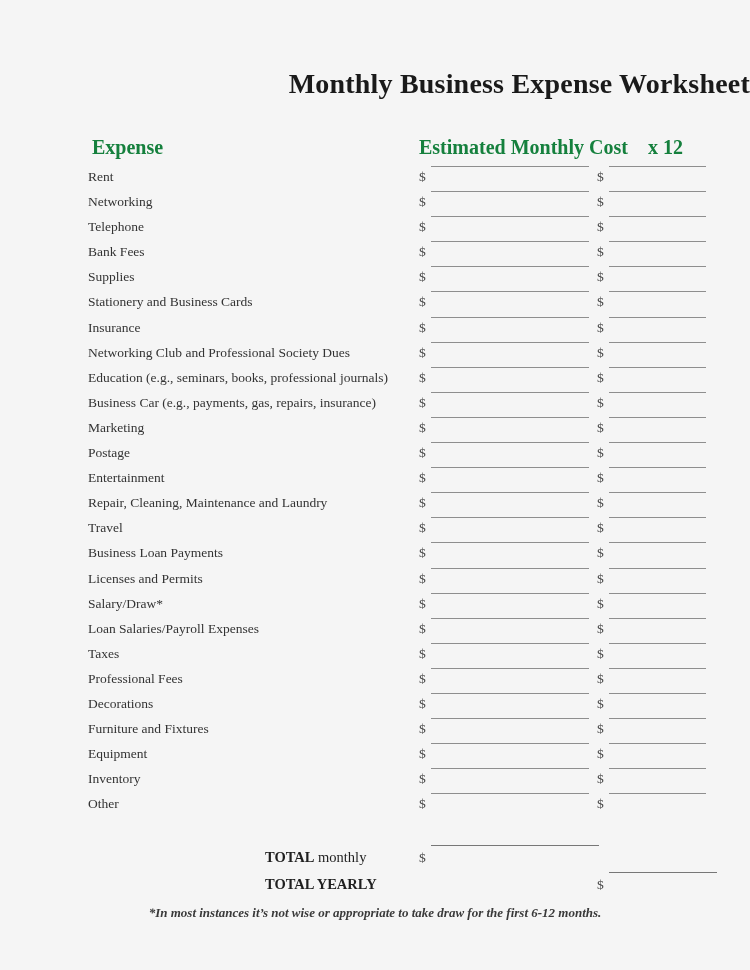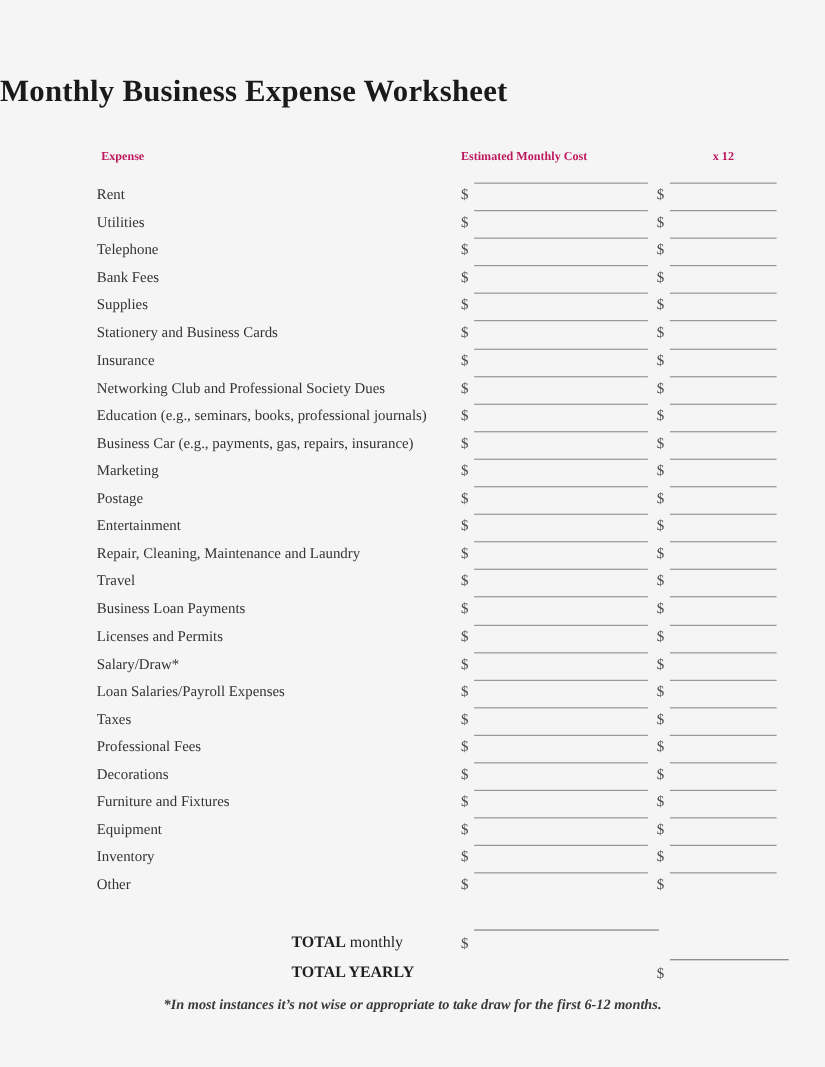--- a/index.html
+++ b/index.html
@@ -20,40 +20,40 @@
     inset: 0;
     background: #f5f5f5;
   }
 
   
   .title {
     position: absolute;
     left: 0;
     right: 0;
     top: 68px;
-    text-align: left;
+    text-align: right;
     font-size: 28px;
     font-weight: bold;
     letter-spacing: 0.2px;
     color: #1a1a1a;
   }
 
   
   .header-row {
     position: absolute;
     left: 0;
     right: 0;
     top: 136px;
     height: 20px;
   }
   .col-head {
     position: absolute;
-    font-size: 11px;
+    font-size: 20px;
     font-weight: bold;
-    color: #be185d;
+    color: #15803d;
     white-space: nowrap;
   }
   .col-head.expense  { left: 92px;  }
   .col-head.monthly  { left: 419px; }
   .col-head.times12  { left: 648px; }
 
   
   .rows {
     position: absolute;
     left: 0;
@@ -178,21 +178,21 @@
         <div class="amount c1">
           <span class="dollar">$</span>
           <span class="ruled"></span>
         </div>
         <div class="amount c2">
           <span class="dollar">$</span>
           <span class="ruled"></span>
         </div>
       </div>
       <div class="row">
-        <div class="row-label">Utilities</div>
+        <div class="row-label">Networking</div>
         <div class="amount c1">
           <span class="dollar">$</span>
           <span class="ruled"></span>
         </div>
         <div class="amount c2">
           <span class="dollar">$</span>
           <span class="ruled"></span>
         </div>
       </div>
       <div class="row">

